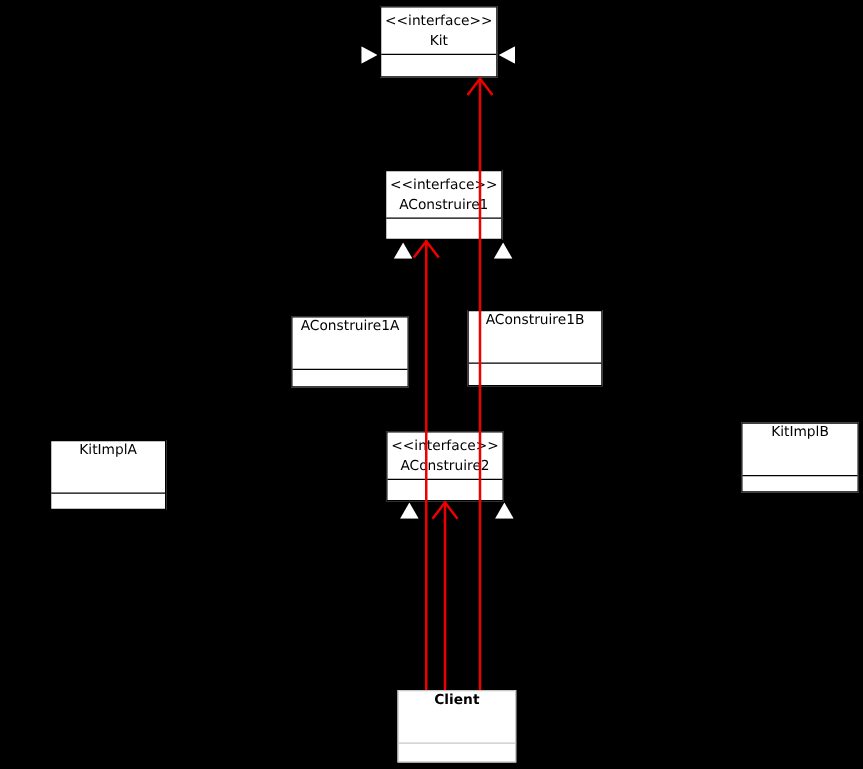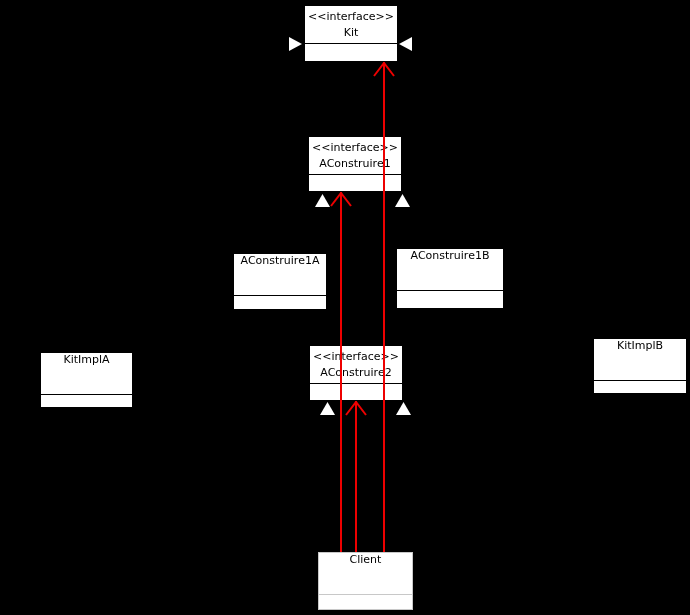--- a/index.html
+++ b/index.html
@@ -19,21 +19,21 @@
   }
   .iface-title .line{line-height:16px;white-space:nowrap;}
   .iface-comp{flex:1;}
   
   .cls-title{
     flex:1;display:flex;align-items:center;justify-content:center;
     white-space:nowrap;
   }
   .cls-comp{flex:1;border-top:1px solid #000000;}
   
-  .client-box{border-color:#c8c8c8;}
+  .client-box{border-color:#c8c8c8;font-weight:bold;}
   .client-box .cls-comp{border-top-color:#c8c8c8;}
   
   .dep-line{position:absolute;width:2px;background:#ee0000;z-index:5;}
   .dep-arrow{position:absolute;z-index:6;}
   
   .tri{position:absolute;z-index:4;line-height:0;}
 </style>
 </head>
 <body>
 
@@ -54,21 +54,21 @@
     </div>
     <div class="iface-comp"></div>
   </div>
 
   <div class="box" style="left:233px;top:253px;width:94px;height:57px">
     <div class="cls-title">AConstruire1A</div>
     <div class="cls-comp"></div>
     <div class="cls-comp"></div>
   </div>
 
-  <div class="box" style="left:396px;top:248px;width:108px;height:61px">
+  <div class="box" style="left:374px;top:248px;width:108px;height:61px">
     <div class="cls-title">AConstruire1B</div>
     <div class="cls-comp"></div>
     <div class="cls-comp"></div>
   </div>
 
   <div class="box" style="left:593px;top:338px;width:94px;height:56px">
     <div class="cls-title">KitImplB</div>
     <div class="cls-comp"></div>
     <div class="cls-comp"></div>
   </div>

